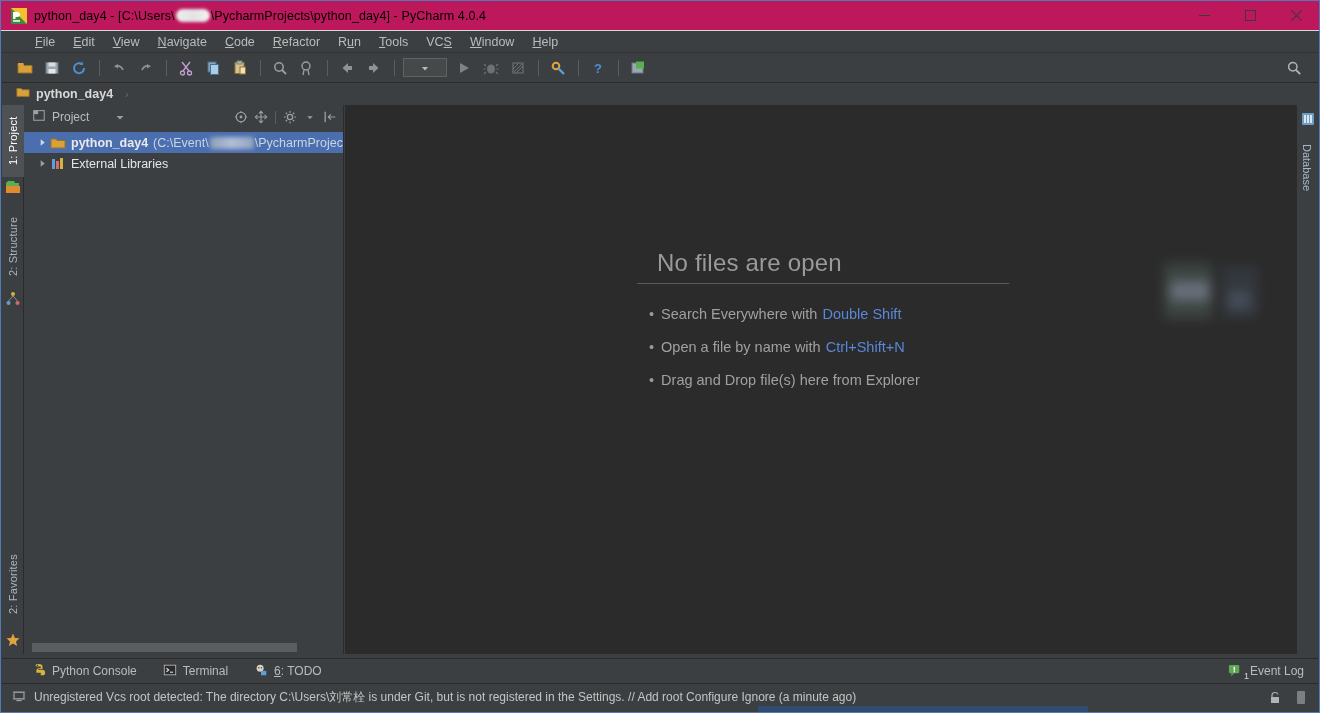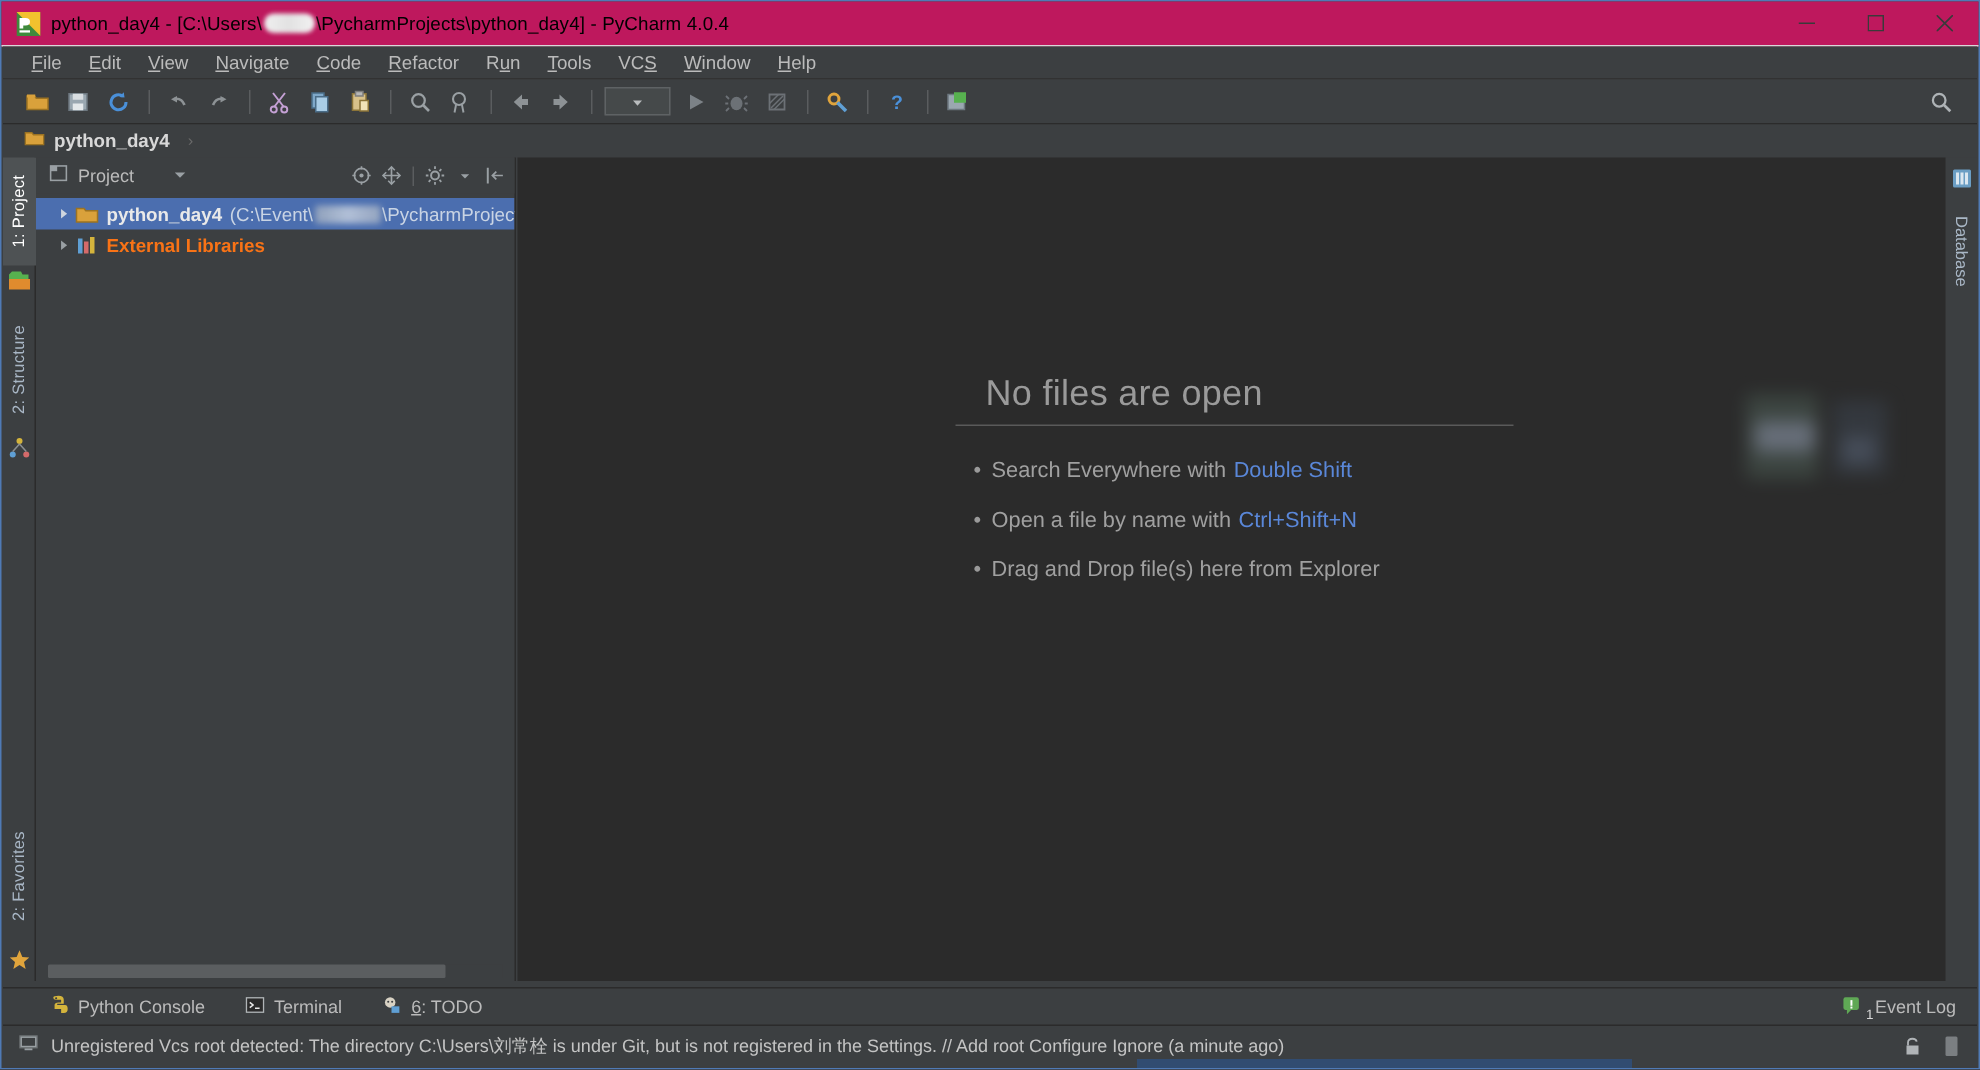--- a/index.html
+++ b/index.html
@@ -44,21 +44,21 @@
     width: 46px; height: 30px; display: flex;
     align-items: center; justify-content: center;
     color: #3a3a3a;
   }
   .win-btn svg { display: block; }
 
   
   .menubar {
     position: absolute; top: 30px; left: 1px; right: 1px; height: 22px;
     background: #3c3f41;
-    display: flex; align-items: center; padding-left: 10px;
+    display: flex; align-items: center; padding-left: 24px;
     border-bottom: 1px solid #323232;
   }
   .menu-item {
     font-size: 12.5px; color: #bbbbbb; padding: 2px 9px;
     white-space: nowrap;
   }
   .menu-item u { text-decoration: underline; }
 
   
   .toolbar {
@@ -147,21 +147,21 @@
 
   .tree { flex: 1; padding-top: 3px; overflow: hidden; position: relative; }
   .tree-row {
     height: 21px; display: flex; align-items: center;
     padding-left: 10px; font-size: 12.5px; white-space: nowrap;
   }
   .tree-row.selected { background: #4b6eaf; }
   .tw { width: 16px; display: flex; align-items: center; justify-content: center; flex: 0 0 auto; }
   .tree-icon { width: 16px; height: 16px; margin-right: 5px; flex: 0 0 auto; position: relative; }
   .node-name { color: #e9e9e9; font-weight: bold; }
-  .node-name.plain { font-weight: bold; color: #f97316; }
+  .node-name.plain { font-weight: normal; color: #e5e5e5; }
   .node-path { color: #b7c4d6; margin-left: 5px; font-weight: normal; }
   .tree-row.selected .node-path { color: #c9d4e4; }
   .path-blur {
     display: inline-block; width: 44px; height: 12px;
     background: linear-gradient(90deg,#9aa8bd,#c3cede,#9fadc2);
     border-radius: 2px; vertical-align: -2px; margin: 0 1px;
     filter: blur(2px); opacity: .85;
   }
   .pp-scroll {
     height: 14px; padding: 3px 8px 0 8px;

